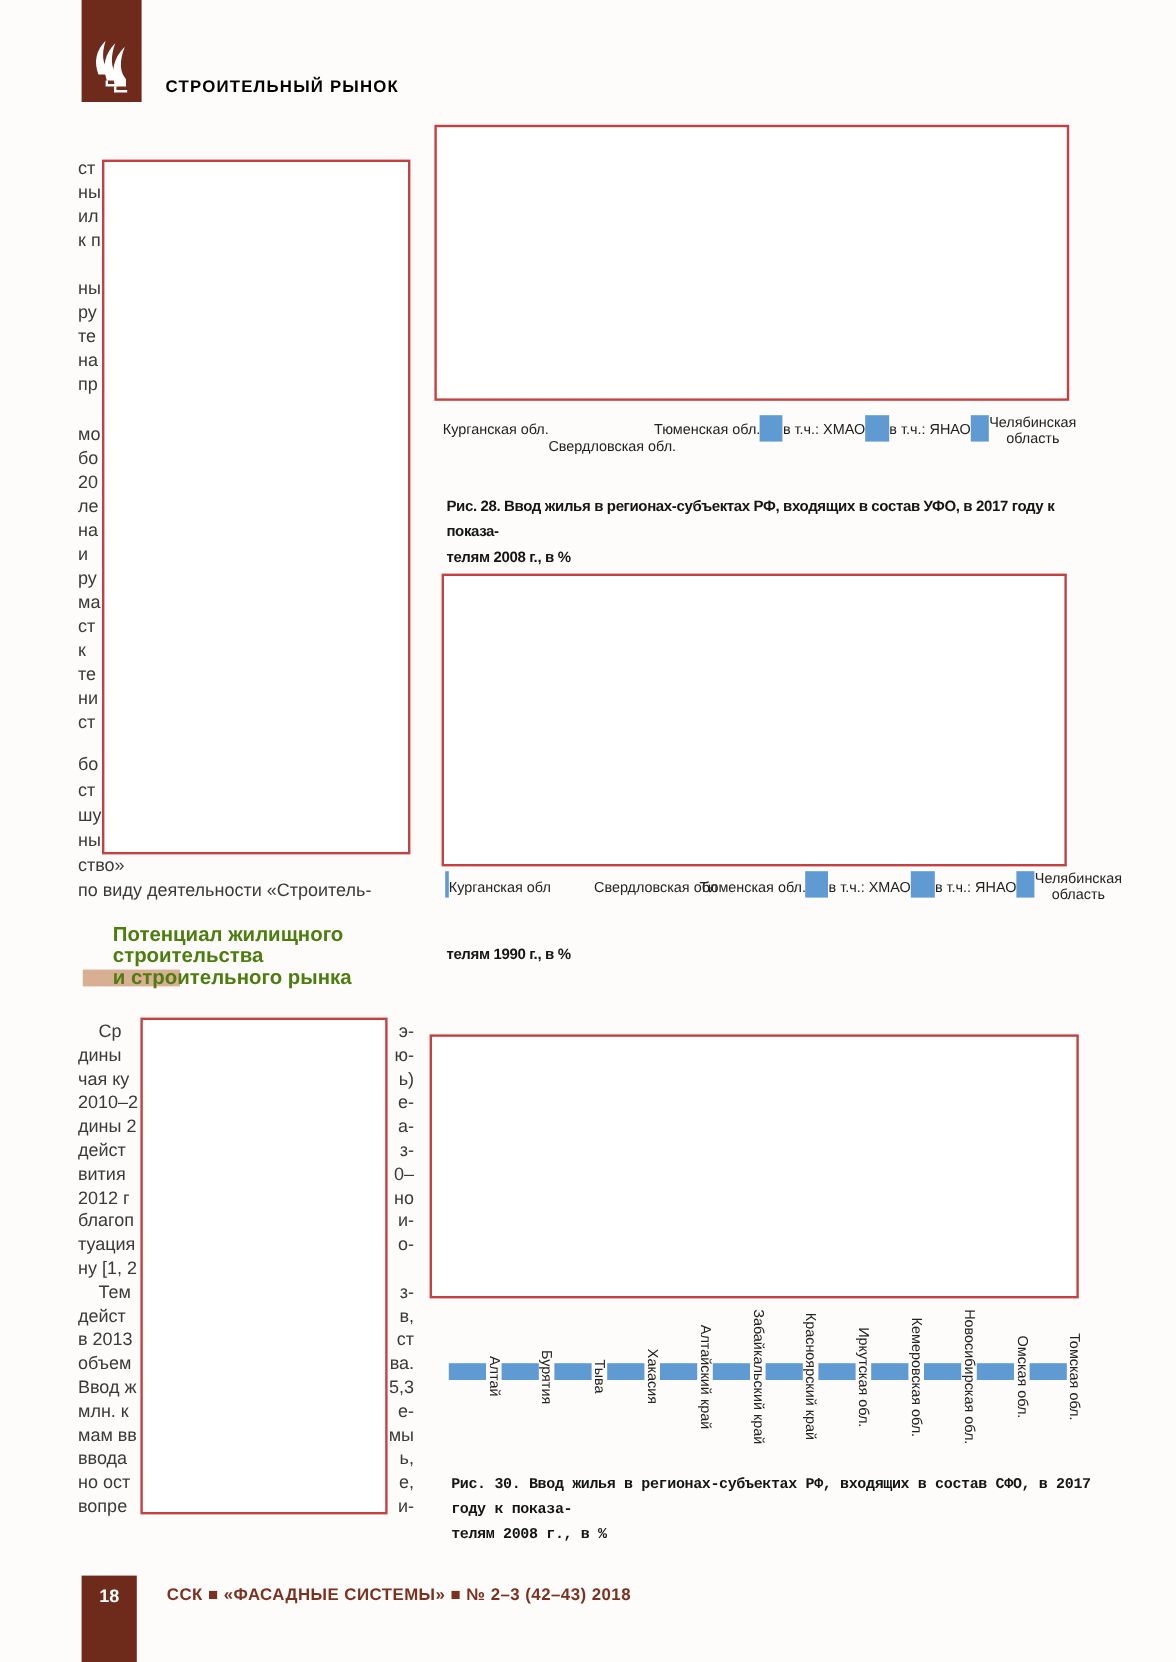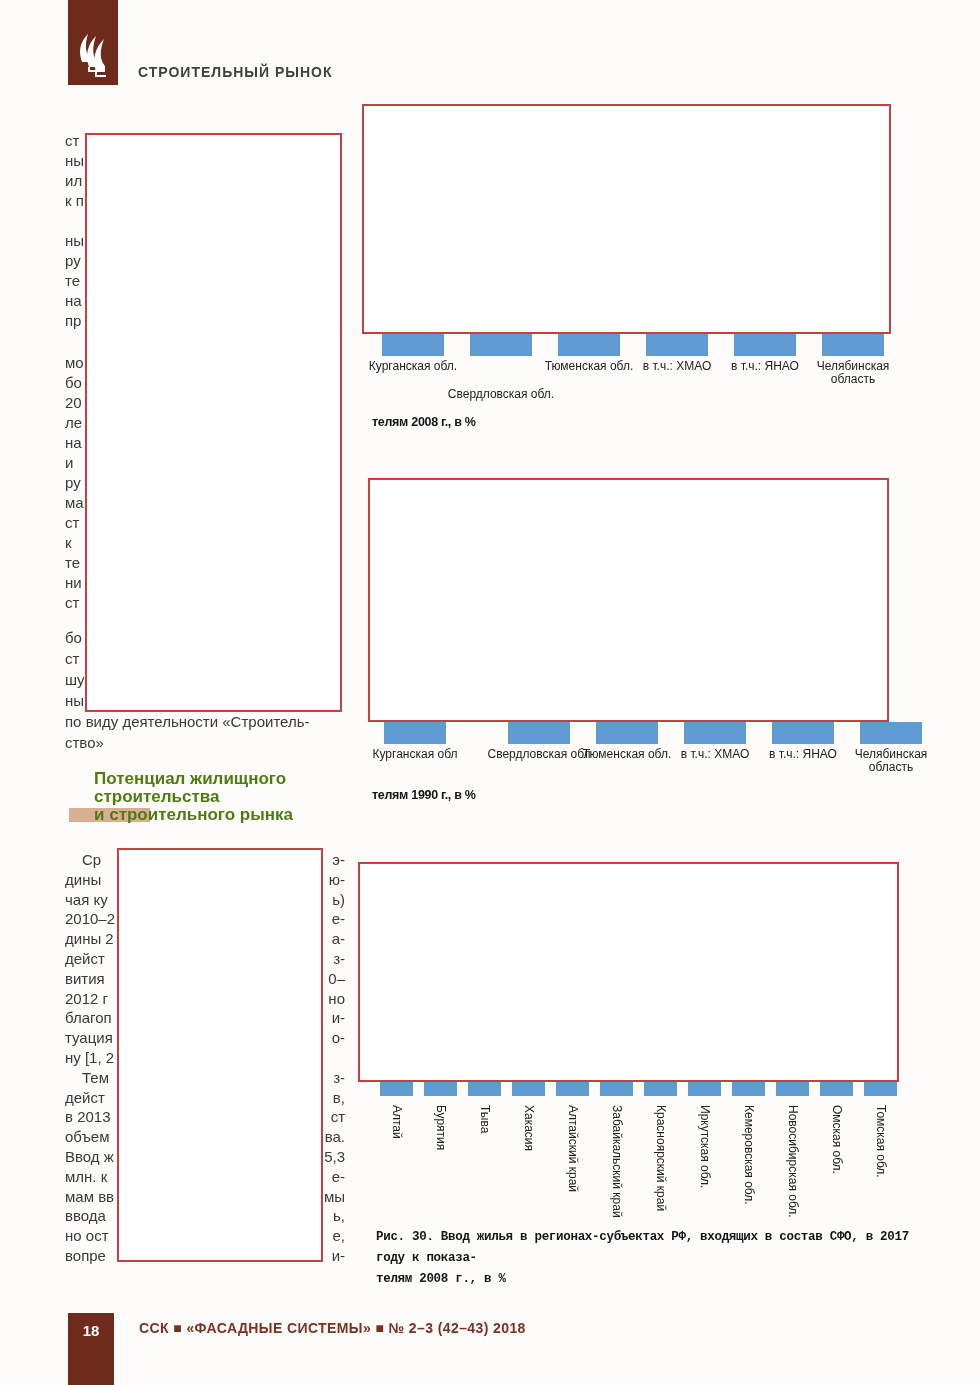--- a/index.html
+++ b/index.html
@@ -4,40 +4,40 @@
 <style>
   html,body{margin:0;padding:0;background:#ffffff;}
   .page{
     position:relative;width:980px;height:1385px;background:#fdfcfa;
     font-family:"Liberation Sans", sans-serif;color:#3a3a3a;overflow:hidden;
   }
   .abs{position:absolute;}
 
   
   .logo-block{left:68px;top:0;width:50px;height:85px;background:#6e2a1b;}
-  .section-title{left:138px;top:64px;font-size:14px;font-weight:bold;color:#404040;letter-spacing:1px;}
+  .section-title{left:138px;top:64px;font-size:14px;font-weight:bold;color:#000000;letter-spacing:1px;}
 
   
   .fragblock{left:65px;width:280px;font-size:15px;color:#3a3a3a;}
   .frag-line{display:flex;justify-content:space-between;height:20px;line-height:20px;white-space:pre;}
   #block3 .frag-line{height:21px;line-height:21px;}
   #para2 .frag-line{height:19.8px;line-height:19.8px;}
   .frag-line.ind{padding-left:17px;}
 
   
   .heading{left:94px;top:770px;width:260px;font-size:17px;font-weight:bold;color:#4d7c0f;line-height:18px;z-index:2;}
   .heading div{white-space:nowrap;}
   .heading-highlight{left:69px;top:808px;width:81px;height:14px;background:#d9af94;z-index:1;}
 
   
   .redbox{background:#ffffff;border:2px solid #c54141;box-sizing:border-box;z-index:5;}
 
   
   .bars-row{display:flex;z-index:1;}
-  .slot{display:flex;flex-direction:column;align-items:center;}
+  .slot{display:flex;flex-direction:row;align-items:center;}
   .bar{background:#5f9ad2;}
   .axis-label{font-size:12px;color:#222;text-align:center;margin-top:4px;white-space:nowrap;line-height:13px;}
   .axis-label.row2{margin-top:32px;}
   .axis-label.wrap{white-space:normal;width:80px;}
   .axis-label-v{writing-mode:vertical-rl;text-orientation:mixed;font-size:12px;color:#222;
     line-height:13px;margin-top:9px;white-space:nowrap;}
   .fig-caption{width:540px;font-size:12.5px;font-weight:bold;color:#151515;
     letter-spacing:-0.3px;line-height:21px;z-index:1;}
 
   
@@ -86,22 +86,22 @@
       <div class="frag-line"><span>к</span><span></span></div>
       <div class="frag-line"><span>те</span><span></span></div>
       <div class="frag-line"><span>ни</span><span></span></div>
       <div class="frag-line"><span>ст</span><span></span></div>
     </div>
   <div class="abs fragblock" id="block3" style="top:627px;">
       <div class="frag-line"><span>бо</span><span></span></div>
       <div class="frag-line"><span>ст</span><span></span></div>
       <div class="frag-line"><span>шу</span><span></span></div>
       <div class="frag-line"><span>ны</span><span></span></div>
+      <div class="frag-line"><span>ство»</span><span></span></div>
       <div class="frag-line"><span>по виду деятельности «Строитель-</span><span></span></div>
-      <div class="frag-line"><span>ство»</span><span></span></div>
     </div>
 
   <div class="abs heading-highlight"></div>
   <div class="abs heading">
     <div>Потенциал жилищного</div>
     <div>строительства</div>
     <div>и строительного рынка</div>
   </div>
 
   <div class="abs fragblock" id="para2" style="top:850px;">
@@ -153,20 +153,21 @@
         <div class="slot" style="width: 88px;">
           <div class="bar" style="width: 62px; height: 22px;"></div>
           <div class="axis-label">в т.ч.: ЯНАО</div>
         </div>
         <div class="slot" style="width: 88px;">
           <div class="bar" style="width: 62px; height: 22px;"></div>
           <div class="axis-label wrap">Челябинская область</div>
         </div>
       </div>
       <div class="abs fig-caption" style="left: 372px; top: 412px;">
+        <div class="cap-line">Рис. 28. Ввод жилья в регионах-субъектах РФ, входящих в состав УФО, в 2017 году к показа-</div>
         <div class="cap-line">телям 2008 г., в %</div>
       </div>
       <div class="abs redbox" style="left: 368px; top: 478px; width: 521px; height: 244px;"></div>
       <div class="abs bars-row" style="left: 364px; top: 722px; padding-left: 7px;">
         <div class="slot" style="width: 88px;">
           <div class="bar" style="width: 62px; height: 22px;"></div>
           <div class="axis-label">Курганская обл</div>
         </div>
         <div class="slot" style="width: 88px; margin-left: 36px;">
           <div class="bar" style="width: 62px; height: 22px;"></div>

